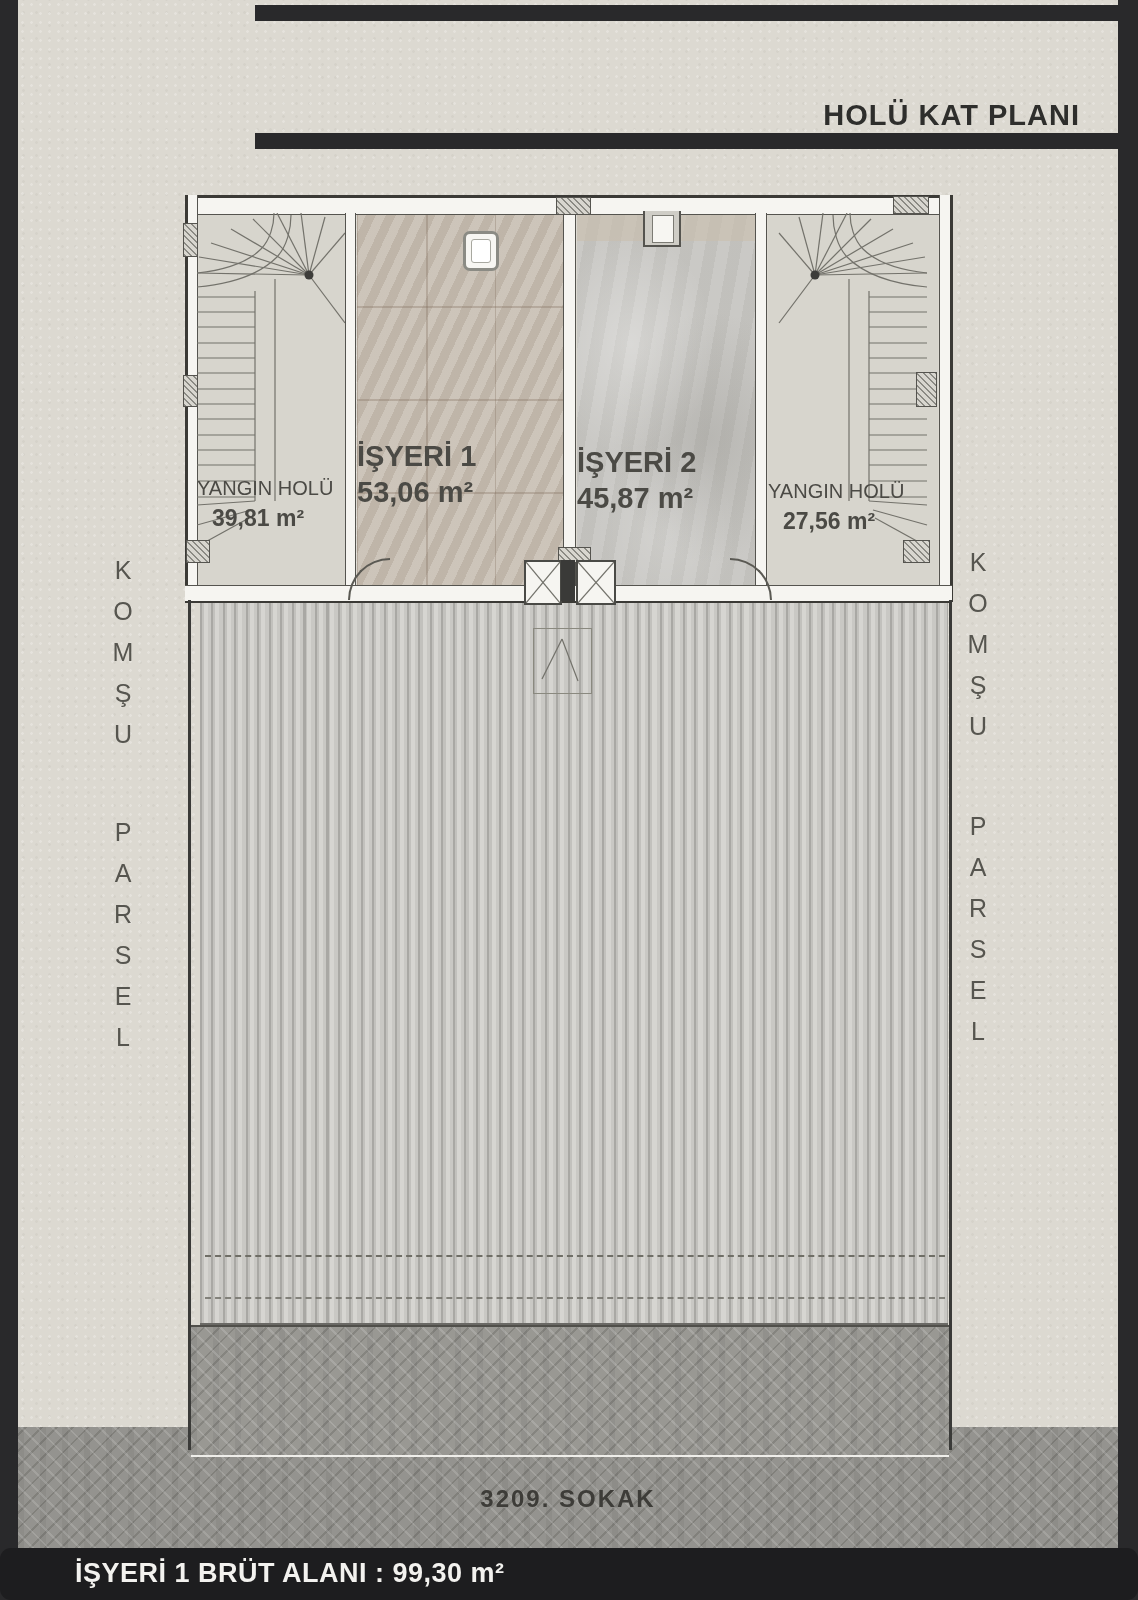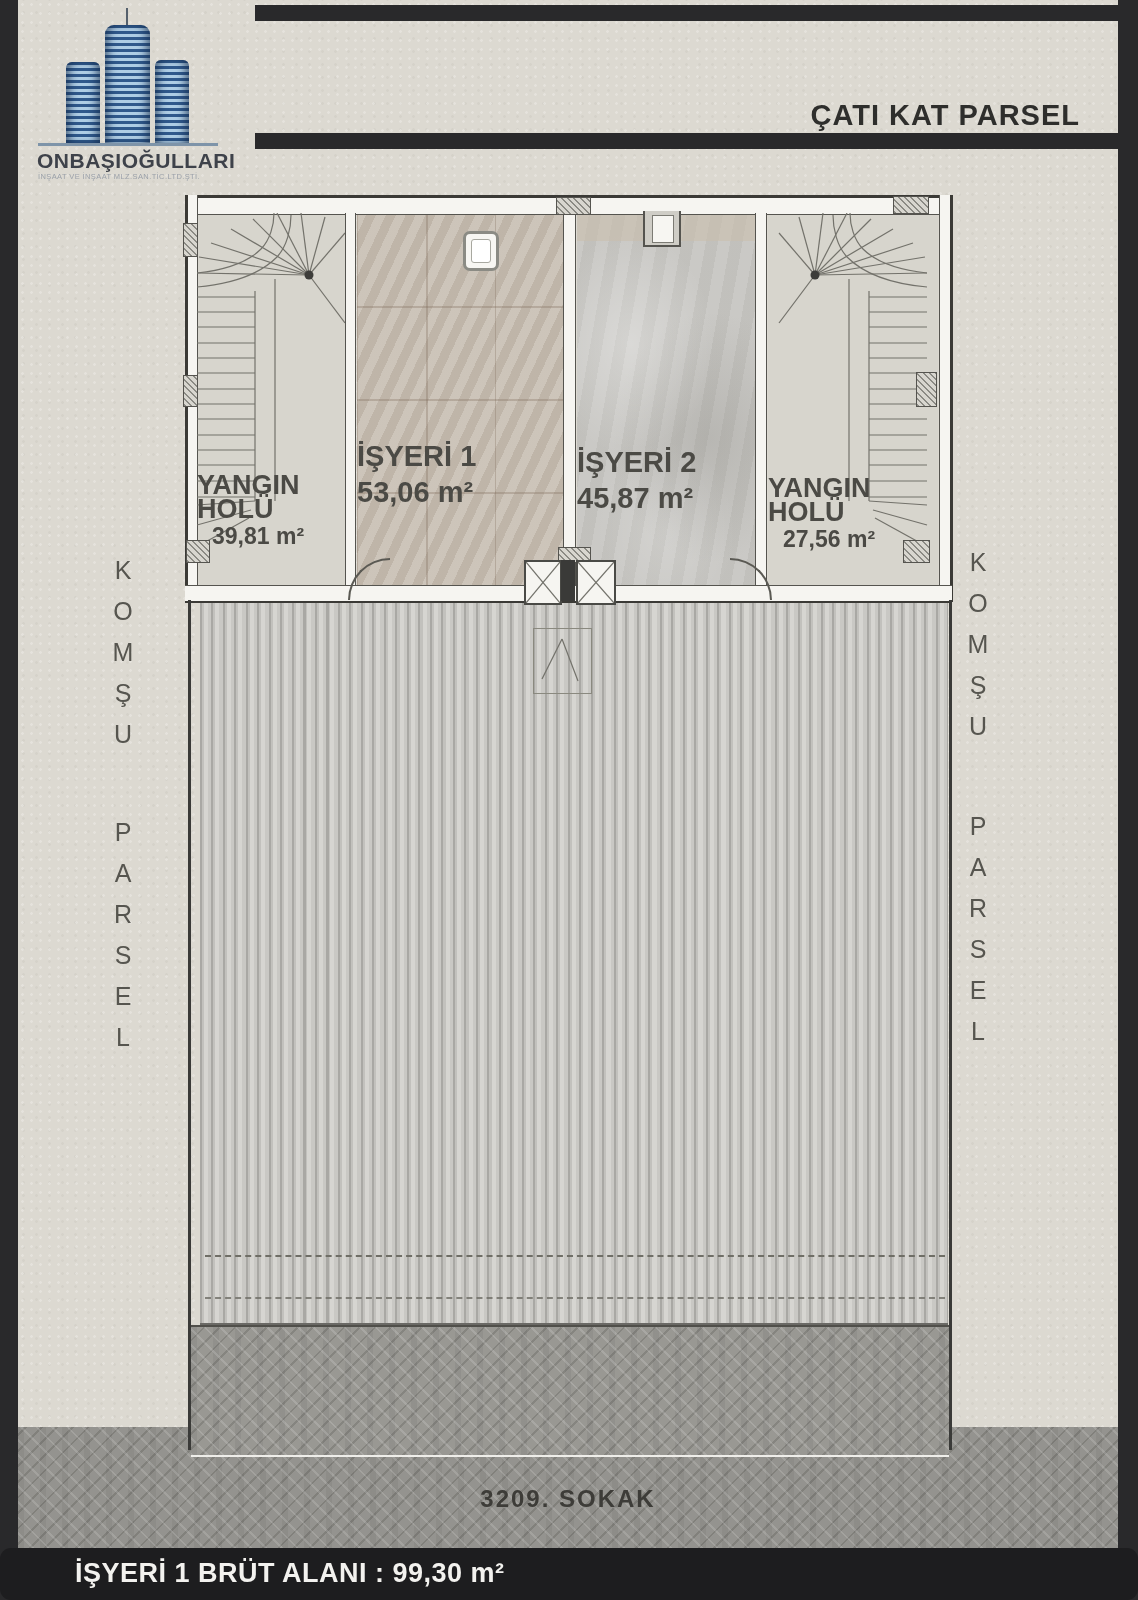--- a/index.html
+++ b/index.html
@@ -45,21 +45,21 @@
   .opening{position:absolute;background:#f6f5f1;z-index:3;}
   .arc-left{position:absolute;width:40px;height:40px;z-index:3;
     border-top:2px solid #5a5953;border-left:2px solid #5a5953;border-top-left-radius:100% 100%;}
   .arc-right{position:absolute;width:40px;height:40px;z-index:3;
     border-top:2px solid #5a5953;border-right:2px solid #5a5953;border-top-right-radius:100% 100%;}
   .xbox{position:absolute;z-index:4;background:#f6f5f1;border:2px solid #4a4a46;}
   .stub{position:absolute;z-index:4;background:#3a3a38;}
   .room-label{position:absolute;z-index:5;text-align:left;color:#4b4a45;}
   .room-label .nm{font-size:29px;font-weight:600;line-height:36px;}
   .room-label .ar{font-size:29px;font-weight:600;line-height:36px;}
-  .hall-label .nm{font-size:27px;font-weight:700;line-height:24px;}
+  .hall-label .nm{font-size:20px;font-weight:400;line-height:30px;}
   .hall-label .ar{font-size:23px;font-weight:600;line-height:30px;padding-left:15px;}
   
   .roof{position:absolute;z-index:2;border-bottom:2px solid #6a6965;
     background:repeating-linear-gradient(90deg,#a9a8a4 0 2px,#c2c1bd 2px 4px,#d6d5d1 4px 8px,#c9c8c4 8px 11.5px);}
   .sideline{position:absolute;background:#3a3a38;z-index:3;}
   .dash{position:absolute;z-index:3;border-top:2.5px dashed #6f6e66;height:0;}
   .roof-hatch{position:absolute;z-index:3;border:1.5px solid #8a897f;}
   
   .pave{background-color:#999893;background-image:
     repeating-linear-gradient(45deg, rgba(255,255,255,.15) 0 2px, transparent 2px 11px),
@@ -81,31 +81,22 @@
 <body>
 
 <div class="page">
   <div class="paper-noise"></div>
 
   <div class="bar" style="left:0;top:0;width:18px;height:1600px;"></div>
   <div class="bar" style="left:1118px;top:0;width:20px;height:1600px;"></div>
   <div class="bar" style="left:255px;top:5px;width:883px;height:16px;"></div>
   <div class="bar" style="left:255px;top:133px;width:863px;height:16px;"></div>
 
-  <div class="abs" style="left:35px;top:5px;width:205px;height:180px;z-index:2;">
-    <div class="abs" style="left:91px;top:3px;width:2px;height:20px;background:#55606c;"></div>
-    <div class="tower" style="left:70px;top:20px;width:45px;height:118px;border-radius:9px 9px 0 0;"></div>
-    <div class="tower" style="left:31px;top:57px;width:34px;height:81px;border-radius:6px 6px 0 0;"></div>
-    <div class="tower" style="left:120px;top:55px;width:34px;height:83px;border-radius:6px 6px 0 0;"></div>
-    <div class="logo-base" style="left:3px;top:138px;width:180px;height:3px;"></div>
-    <div class="logo-name" style="left:2px;top:144px;">ONBAŞIOĞULLARI</div>
-    <div class="logo-sub" style="left:3px;top:167px;">İNŞAAT VE İNŞAAT MLZ.SAN.TİC.LTD.ŞTİ.</div>
-  </div>
-
-  <div class="plan-title">ÇATI KAT PARSEL</div>
+
+  <div class="plan-title">HOLÜ KAT PLANI</div>
 
   <div class="room-fill hall" style="left:197px;top:213px;width:148px;height:374px;"></div>
   <div class="room-fill tiles" style="left:357px;top:213px;width:206px;height:374px;"></div>
   <div class="room-fill marble" style="left:577px;top:213px;width:178px;height:374px;"></div>
   <div class="marble-topband" style="left:577px;top:213px;width:178px;height:28px;"></div>
   <div class="room-fill hall" style="left:768px;top:213px;width:170px;height:374px;"></div>
 
   <div class="wall" style="left:185px;top:195px;width:767px;height:16px;border-top:3px solid #3b3a36;border-bottom:1.5px solid #55544f;"></div>
   <div class="wall" style="left:185px;top:195px;width:9px;height:407px;border-left:3px solid #3b3a36;border-right:1.5px solid #55544f;"></div>
   <div class="wall" style="left:939px;top:195px;width:10px;height:407px;border-right:3px solid #3b3a36;border-left:1.5px solid #55544f;"></div>

